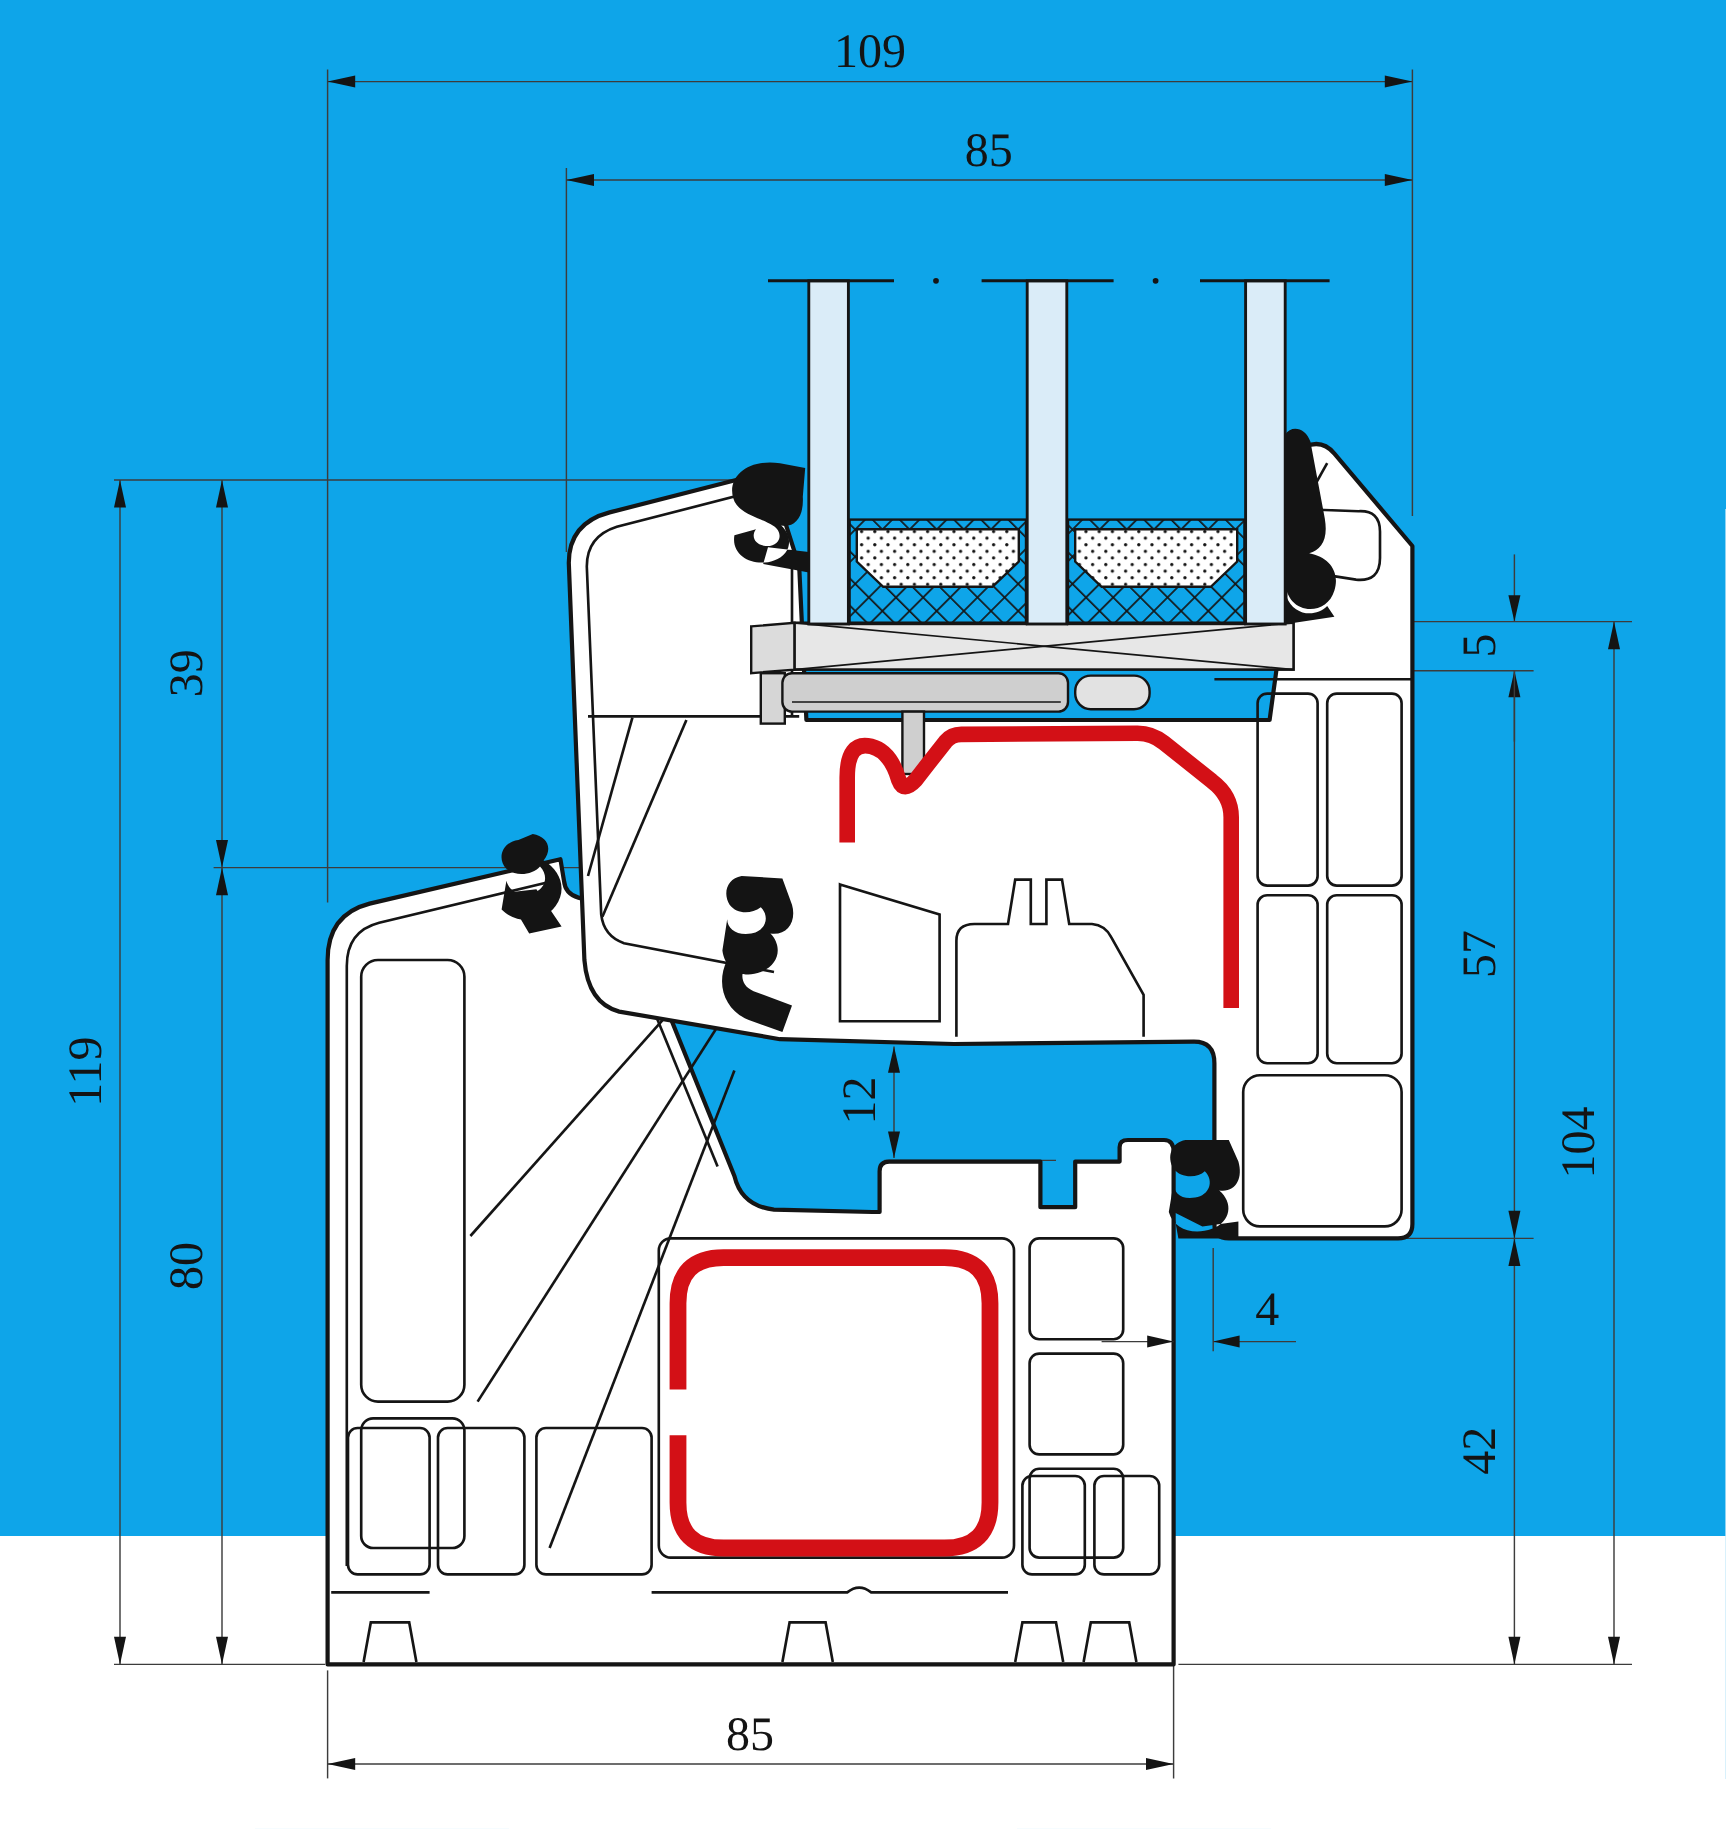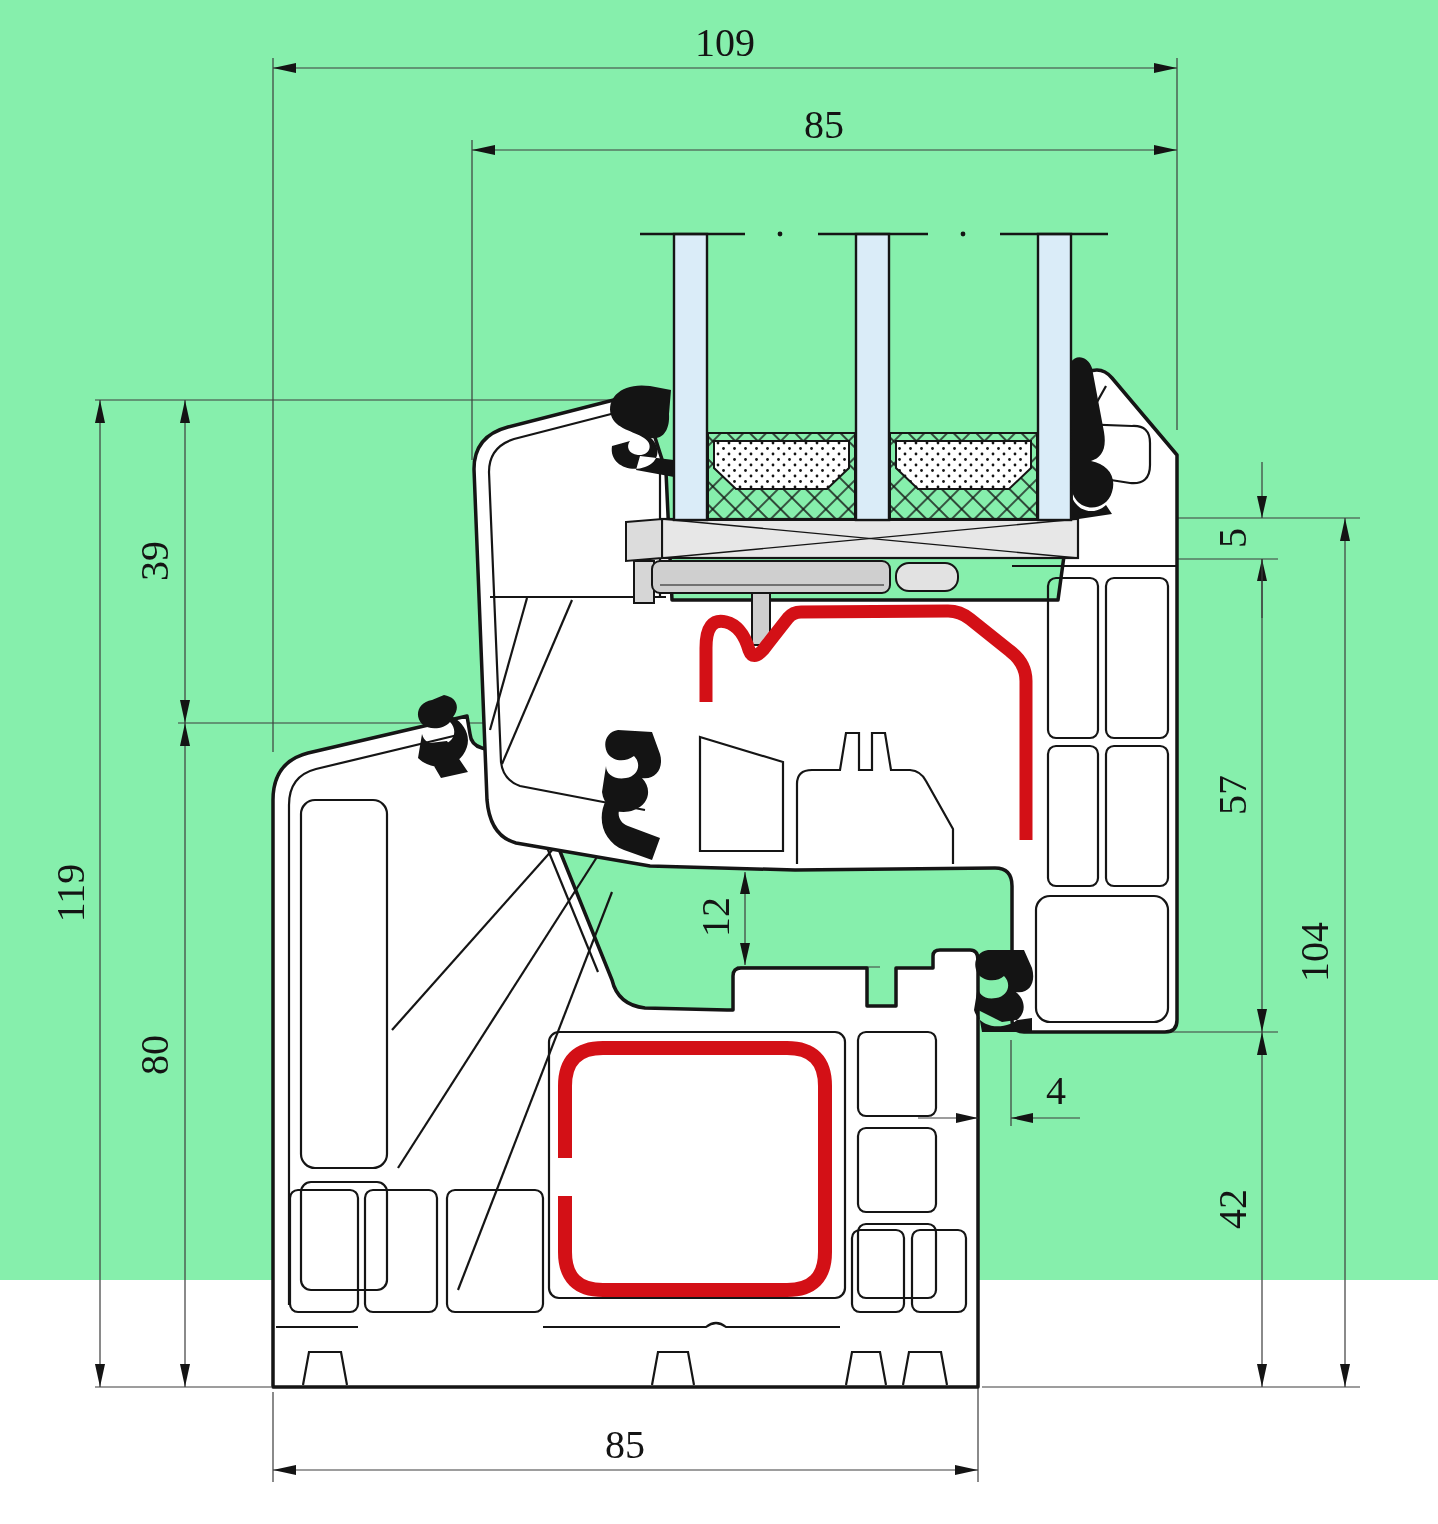--- a/index.html
+++ b/index.html
@@ -1,20 +1,20 @@
 <!DOCTYPE html>
 <html><head>
 <meta charset="utf-8">
 <style>
   html,body{
     margin:0;padding:0;background:#ffffff;
     width:1438px;height:1524px;overflow:hidden;
     font-family:"Liberation Serif", serif;
   }
-  #stage{position:relative;width:1438px;height:1280px;background:#86efac;}
+  #stage{position:relative;width:1438px;height:1280px;background:#0ea5e9;}
   svg{display:block}
   .dimtext{
     font-family:"Liberation Serif", serif;
     font-size:40px;
     fill:#141414;
   }
 </style>
 </head>
 <body>
 

